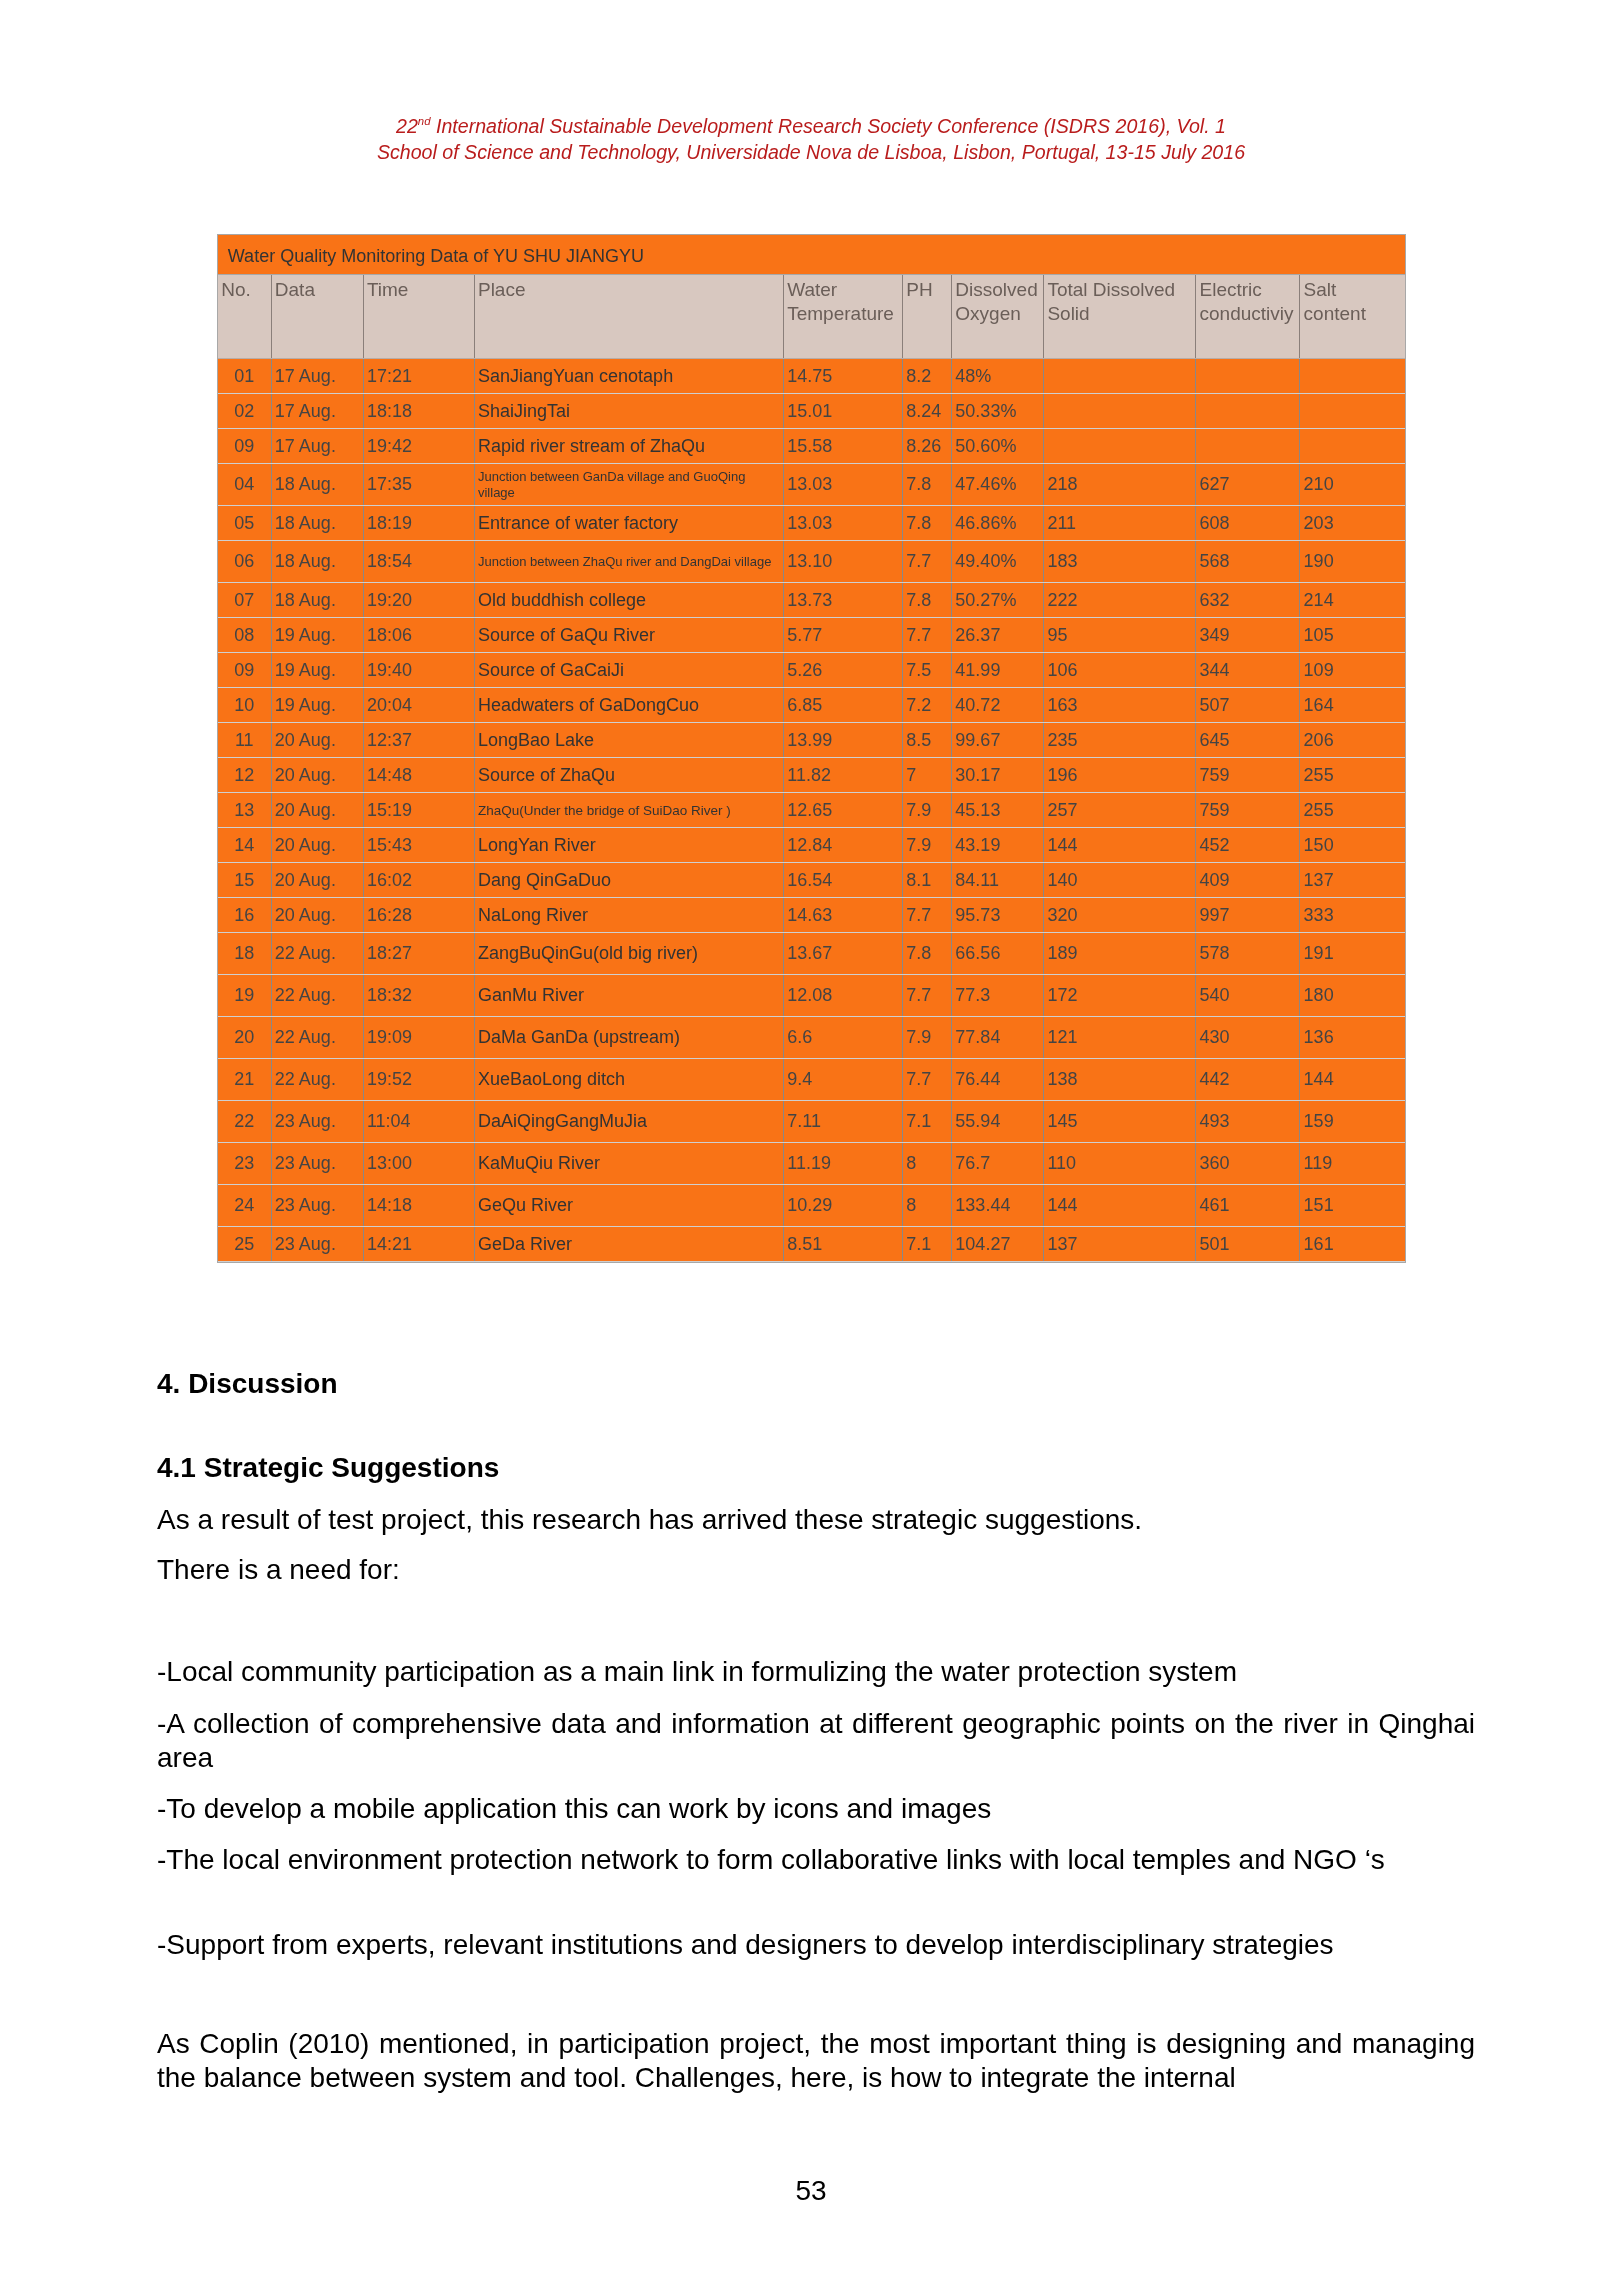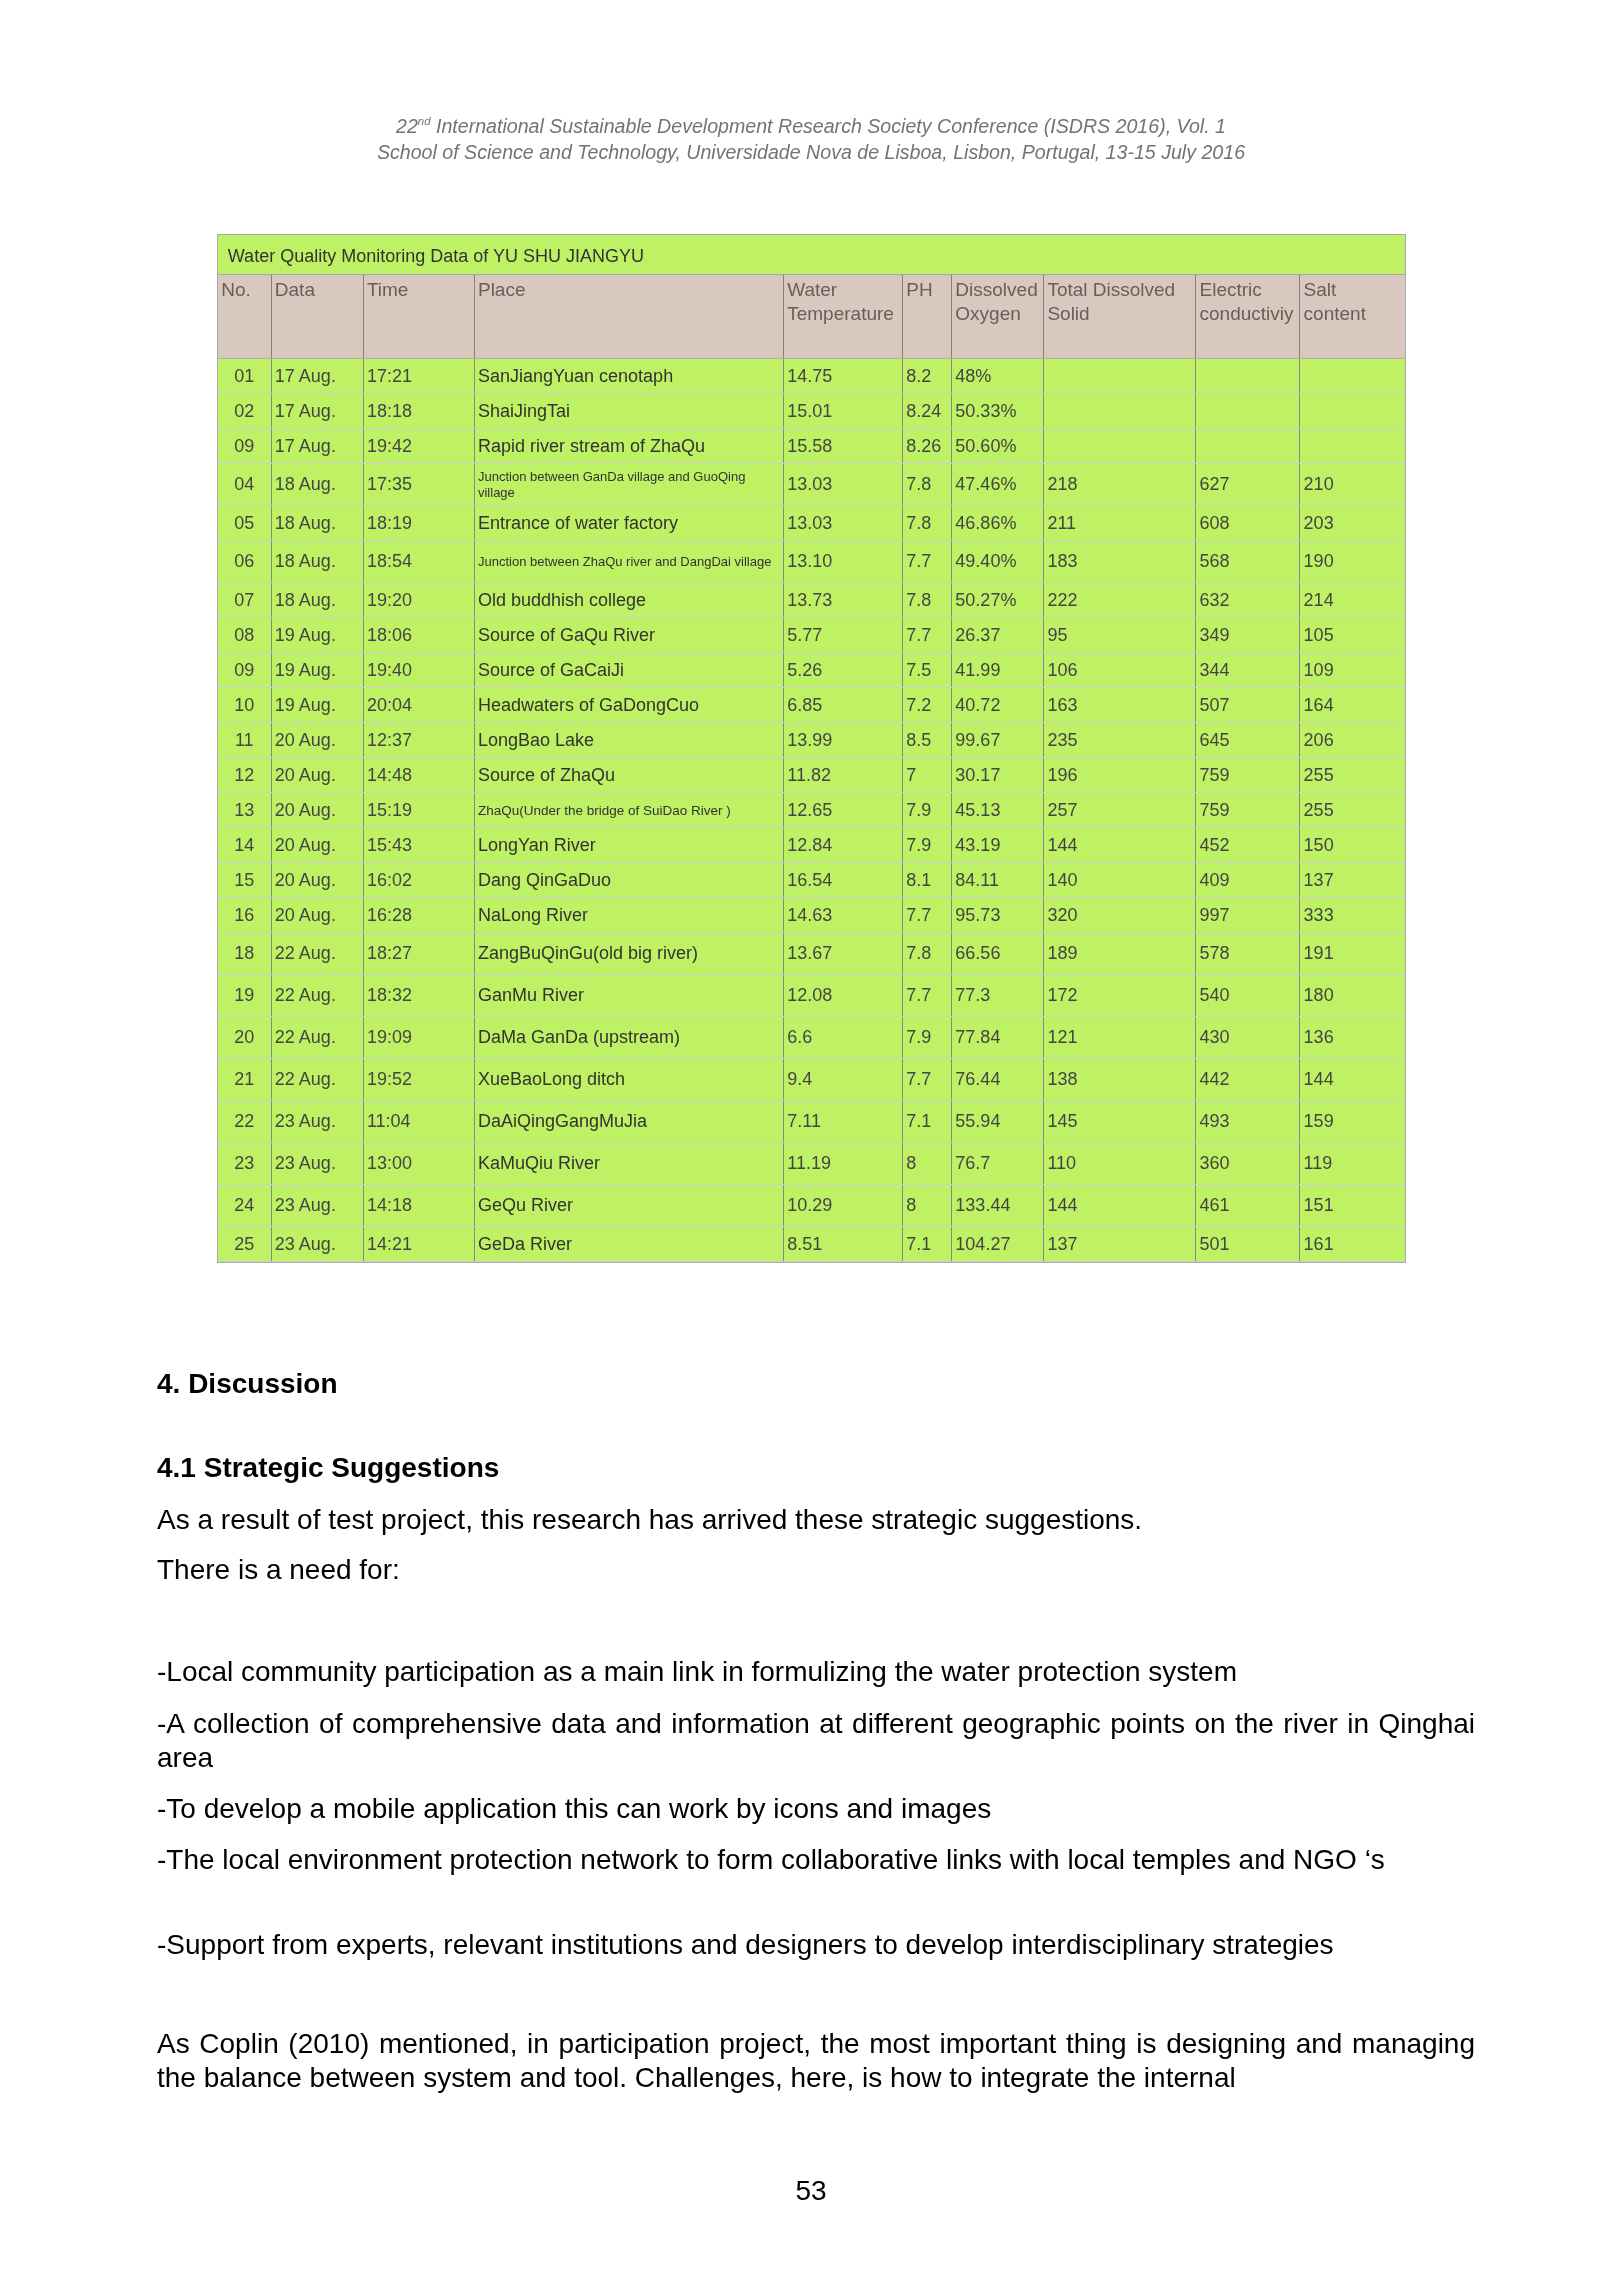--- a/index.html
+++ b/index.html
@@ -1,23 +1,23 @@
 <!DOCTYPE html>
 <html style="font-size:13px"><head>
 <meta charset="utf-8">
 <style>
   html, body { margin: 0; padding: 0; background: #ffffff; }
   body { width: 1622px; height: 2295px; position: relative; overflow: hidden;
          font-family: "Liberation Sans", sans-serif; color: #000; }
   .running-header { position: absolute; top: 113px; left: 0; width: 1622px; text-align: center;
-         font-style: italic; font-size: 19.6px; line-height: 26px; color: #737373; }
+         font-style: italic; font-size: 19.6px; line-height: 26px; color: #b91c1c; }
   .running-header sup { font-size: 11.4px; vertical-align: 8.2px; line-height: 0; }
 
   .table-figure { position: absolute; left: 217px; top: 234px; width: 1187px;
-         border: 1.6px solid #a8a8a8; background: #bef264; }
+         border: 1.6px solid #a8a8a8; background: #f97316; }
   .table-caption { font-size: 18px; color: #333; height: 39px; line-height: 43px; padding-left: 9.8px;
          border-bottom: 0.8px solid #a8a8a8; }
   table.wq { border-collapse: collapse; width: 100%; table-layout: fixed; font-size: 18px; color: #444; }
   table.wq th { background: #d8c8c0; color: #6a5e58; font-weight: normal; text-align: left; vertical-align: top;
          padding: 3.3px 3.3px 0 3.3px; height: 80px; line-height: 24px; border-left: 0.8px solid #8a7f7a;
          border-bottom: 1.6px solid #b8aca6; font-size: 19px; }
   table.wq th:first-child { border-left: none; }
   table.wq td { padding: 0 3.3px; height: 34px; border-left: 0.8px solid #888; border-bottom: 1.6px solid #cfcfcf;
          vertical-align: middle; white-space: nowrap; overflow: hidden; }
   table.wq td:first-child { border-left: none; text-align: center; }

